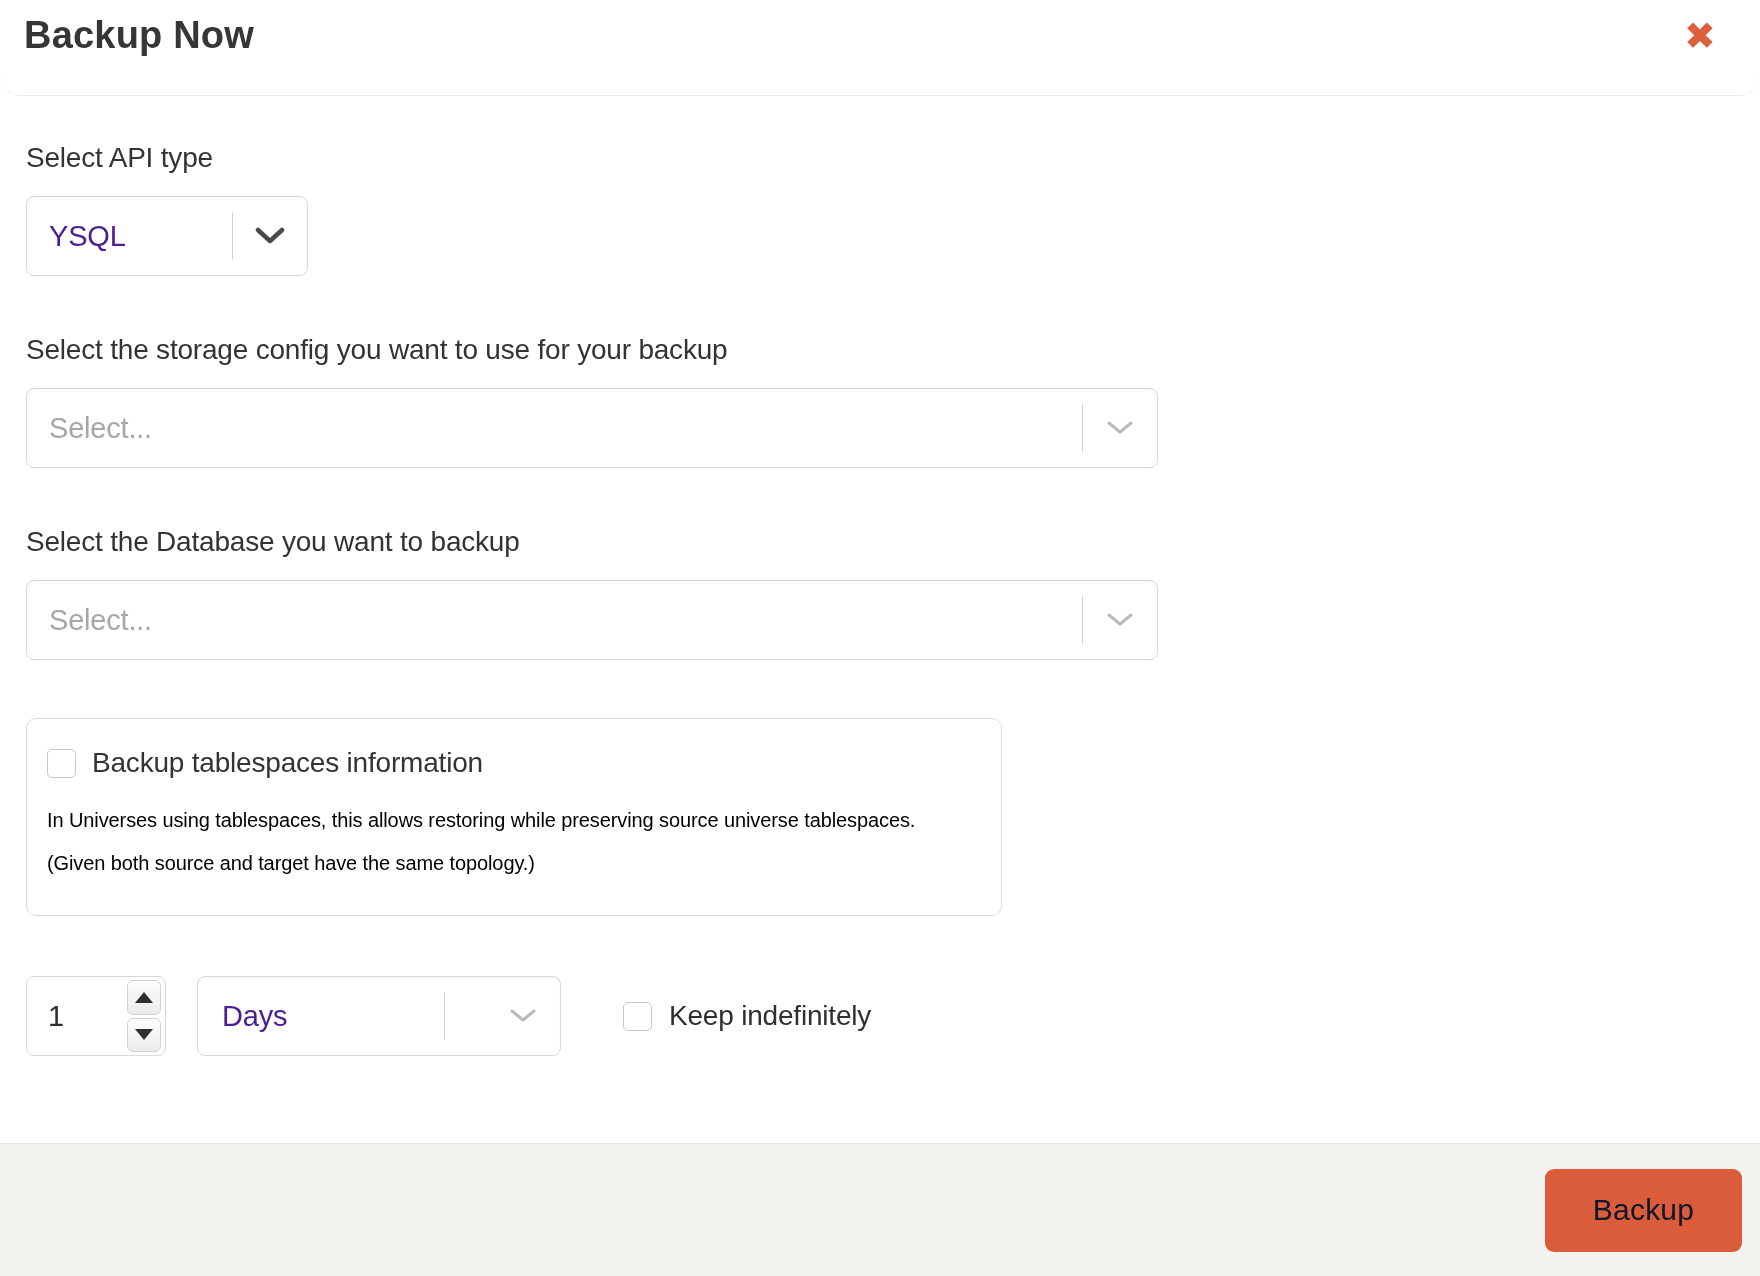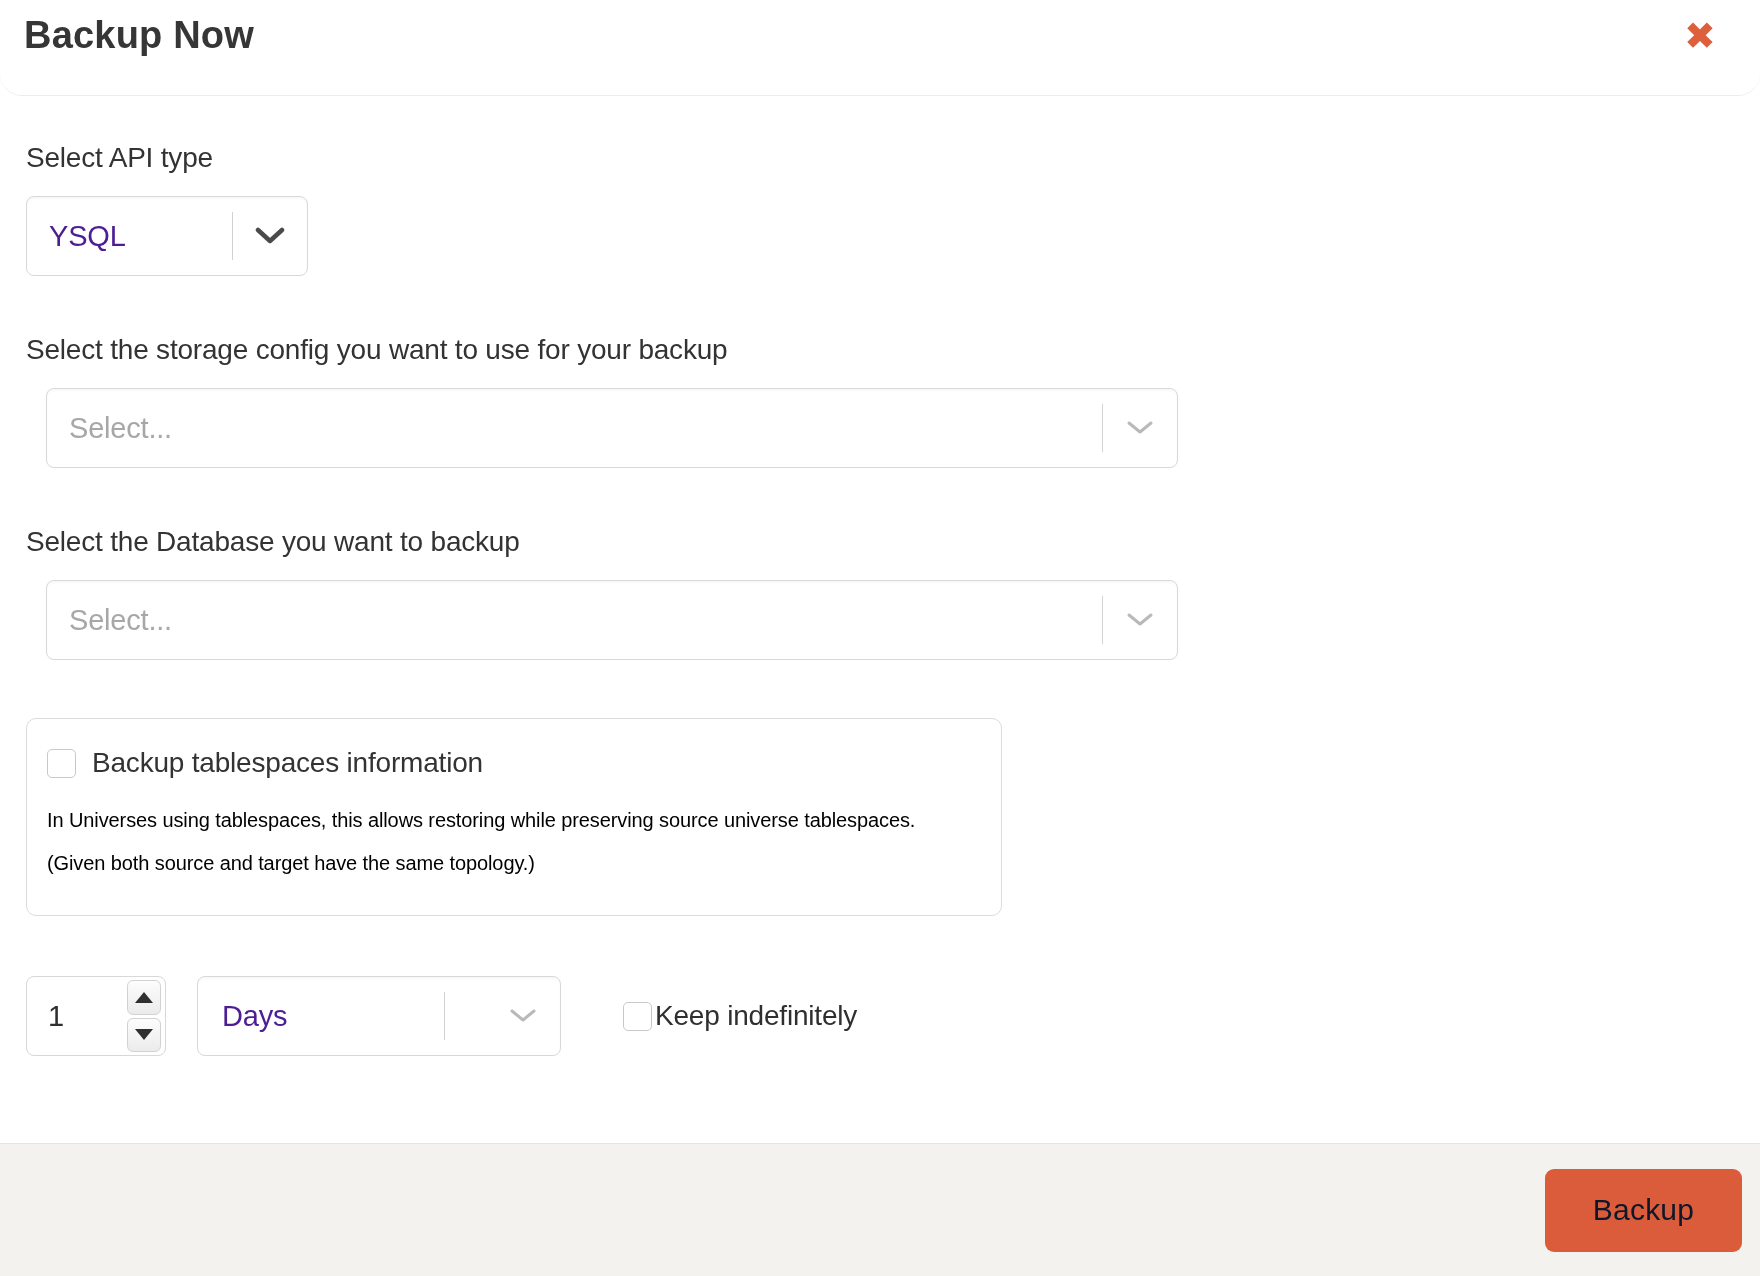--- a/index.html
+++ b/index.html
@@ -83,21 +83,21 @@
   }
   .fake-select .chev-zone {
     width: 74px;
     flex: 0 0 auto;
     display: flex;
     align-items: center;
     justify-content: center;
   }
 
   .select-api { width: 282px; }
-  .select-wide { width: 1132px; margin-left: 20px; }
+  .select-wide { width: 1132px; }
 
   
   .tablespaces-card {
     width: 976px;
     border: 1px solid #dcdcdc;
     border-radius: 10px;
     padding: 28px 30px 30px 20px;
     margin-bottom: 60px;
   }
   .checkbox-row {
@@ -185,21 +185,21 @@
     border-top: 11px solid #2f2f2f;
   }
   .select-unit { width: 364px; margin-left: 31px; gap: 41px; }
   .select-unit .value { padding-left: 24px; }
   .keep-group {
     display: flex;
     align-items: center;
     margin-left: 62px;
   }
   .keep-group .cb-label {
-    margin-left: 3px;
+    margin-left: 17px;
     font-size: 28px;
     color: #2f2f2f;
     letter-spacing: -0.2px;
   }
 
   
   .modal-footer {
     flex: 0 0 auto;
     height: 133px;
     background: #f4f2ef;

